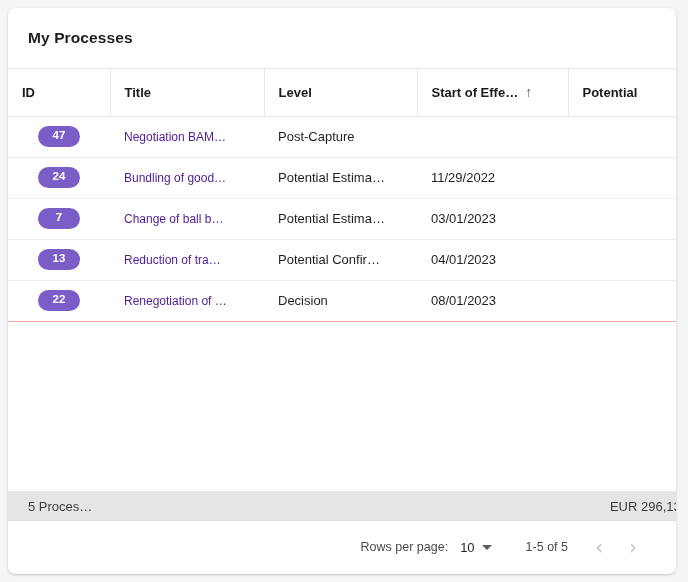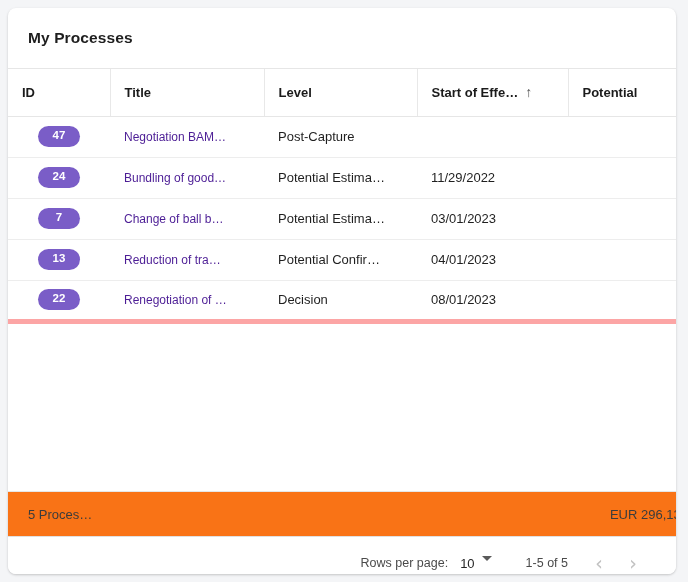--- a/index.html
+++ b/index.html
@@ -86,21 +86,21 @@
     height: 41px;
     padding: 0 14px;
     font-size: 13px;
     color: #1f1f1f;
     vertical-align: middle;
     border-bottom: 1px solid #ededed;
     white-space: nowrap;
     overflow: hidden;
     margin-left: 46px;
   }
-  tbody tr:last-child td { border-bottom: 5px solid #fca5a5; }
+  tbody tr:last-child td { border-bottom: 1px solid #fca5a5; }
 
   td.cell-id { text-align: center; }
   .id-badge {
     display: inline-block;
     min-width: 42px;
     padding: 3px 11px 4px;
     border-radius: 11px;
     background: #7a5dc7;
     color: #ffffff;
     font-size: 11.5px;
@@ -118,31 +118,31 @@
   }
   td.cell-pot { text-align: right; padding-right: 4px; }
 
   
   #grid-filler {
     background: #fff;
   }
 
   
   #summary-bar {
-    height: 46px;
+    height: 30px;
     display: flex;
     align-items: center;
     justify-content: space-between;
     padding-left: 20px;
     padding-right: 12px;
     border-top: 1px solid #e6e6e6;
     border-bottom: 1px solid #e0e0e0;
     font-size: 13px;
     color: #3c3c3c;
-    background: #f97316;
+    background: #e5e5e5;
     position: relative;
     overflow: hidden;
   }
   #summary-total {
     position: absolute;
     right: -12px;
     white-space: nowrap;
   }
 
   
@@ -153,21 +153,21 @@
     justify-content: flex-end;
     gap: 0;
     padding-right: 26px;
     background: #fff;
     font-size: 12.5px;
     color: #4a4a4a;
   }
   #rows-label { margin-right: 12px; }
   #page-size-select {
     display: flex;
-    align-items: flex-start;
+    align-items: center;
     gap: 7px;
     cursor: pointer;
     font-size: 13px;
     color: #262626;
     margin-right: 34px;
   }
   .caret {
     width: 0; height: 0;
     border-left: 5px solid transparent;
     border-right: 5px solid transparent;

